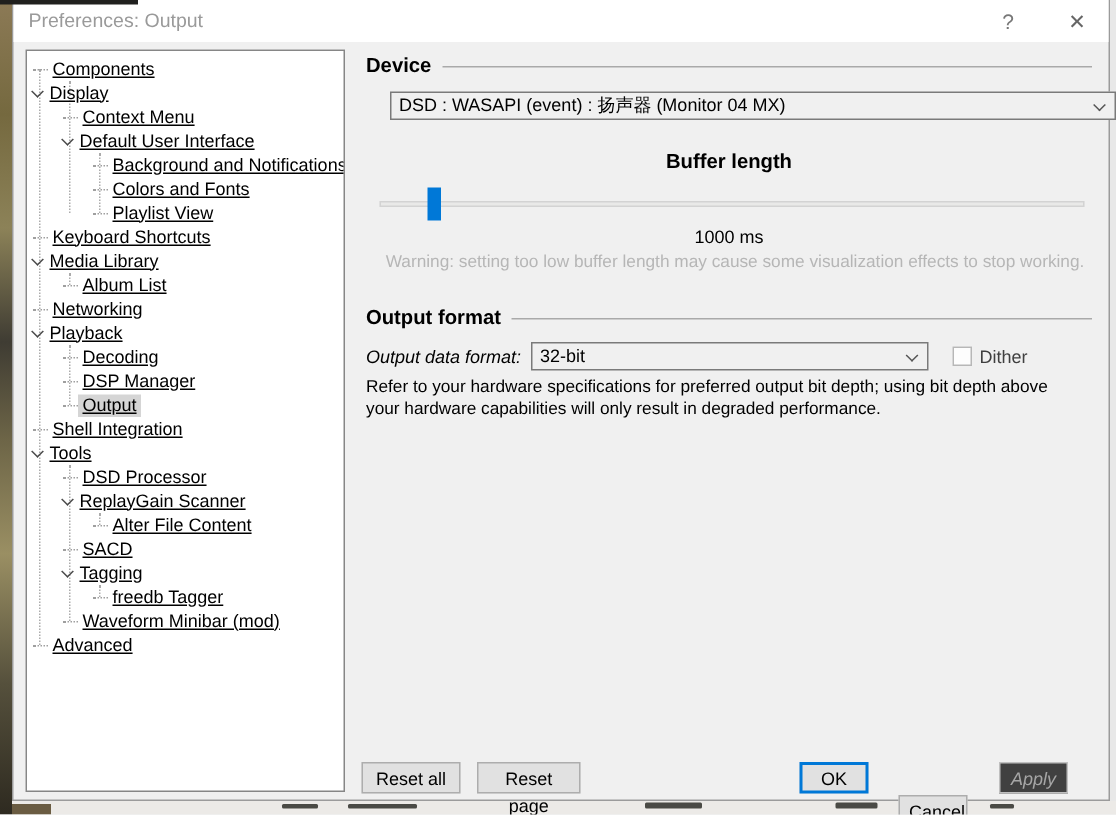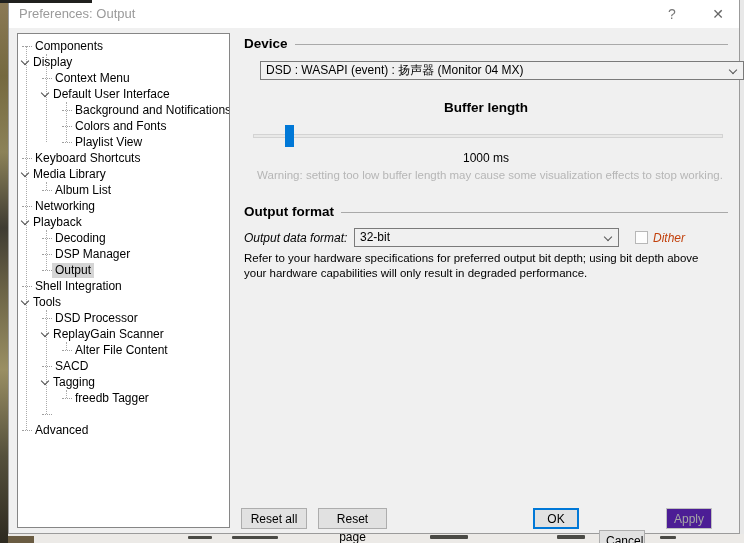--- a/index.html
+++ b/index.html
@@ -18,21 +18,21 @@
           border:1px solid #9b9b9b;border-top:none;box-sizing:border-box;}
   .titlebar{position:absolute;left:0;top:0;right:0;height:28px;background:#ffffff;}
   .title{position:absolute;left:10px;top:6px;font-size:13px;color:#9a9a9a;}
   .cap{position:absolute;top:4px;width:22px;height:20px;text-align:center;line-height:20px;font-size:14px;color:#777;}
   .cap.help{left:652px;}
   .cap.close{left:698px;color:#666;}
 
   
   .tree{position:absolute;left:8px;top:33px;width:213px;height:495px;background:#fff;
         border:1px solid #868686;box-sizing:border-box;overflow:hidden;font-size:12px;color:#000;padding-top:4px;}
-  .trow{position:relative;height:16px;display:flex;align-items:center;white-space:nowrap;z-index:2;}
+  .trow{position:relative;height:16px;display:flex;align-items:center;white-space:nowrap;z-index:2;text-decoration:underline;}
   .stub{height:0;border-top:1px dotted #9f9f9f;width:10px;flex:0 0 10px;}
   .chev{width:10px;height:10px;flex:0 0 10px;position:relative;}
   .chev::before{content:"";position:absolute;left:2px;top:1px;width:5px;height:5px;
     border-right:1.5px solid #4a4a4a;border-bottom:1.5px solid #4a4a4a;transform:rotate(45deg);}
   .tlabel{padding:0 3px;line-height:15px;}
   .tlabel.sel{background:#d5d5d5;}
   .guide{position:absolute;width:0;border-left:1px dotted #ababab;z-index:1;}
 
   
   .content{position:absolute;left:235px;top:0;width:484px;}
@@ -48,29 +48,29 @@
 
   .slider{position:absolute;left:8px;top:125px;width:472px;height:23px;}
   .track{position:absolute;left:1px;right:1px;top:9px;height:4px;background:#e9e9e8;
          border:1px solid #d3d3d3;box-sizing:border-box;}
   .thumb{position:absolute;top:0;width:9px;height:22px;background:#0078d7;}
 
   .center-label{position:absolute;left:0;right:0;text-align:center;font-size:12px;color:#000;}
   .warning{position:absolute;left:0;right:-8px;text-align:center;font-size:11.5px;color:#b6b6b6;}
   .fieldlabel{position:absolute;font-size:12px;color:#000;font-style:italic;}
   .checkbox{position:absolute;width:13px;height:13px;background:#fdfdfd;border:1px solid #b7b7b7;box-sizing:border-box;}
-  .dimlabel{position:absolute;font-size:12px;color:#c2410c;font-style:italic;}
+  .dimlabel{position:absolute;font-size:12px;color:#404040;}
   .note{position:absolute;left:0;width:480px;font-size:11.5px;color:#000;line-height:14.5px;}
 
   
   .btn{position:absolute;top:508px;height:21px;background:#e1e1e1;border:1px solid #adadad;
        box-sizing:border-box;font-size:12px;color:#000;text-align:center;line-height:18px;
        font-family:"Liberation Sans",sans-serif;}
   .btn.default{border:2px solid #0078d7;line-height:16px;}
-  .btn.disabled{color:#a6a6a6;border-color:#bfbfbf;background:#4c1d95;}
+  .btn.disabled{color:#a6a6a6;border-color:#bfbfbf;background:#404040;font-style:italic;}
 </style>
 </head>
 <body>
 
 <div class="stage">
   <div class="wallpaper"></div>
   <div class="top-dark"></div>
 
   <div class="underlay"></div>
   <div class="brown-patch"></div>
@@ -183,20 +183,21 @@
         <div class="trow">
           <span class="chev" style="margin-left: 22px;"></span>
           <span class="tlabel">Tagging</span>
         </div>
         <div class="trow">
           <span class="stub" style="margin-left: 44px;"></span>
           <span class="tlabel">freedb Tagger</span>
         </div>
         <div class="trow">
           <span class="stub" style="margin-left: 24px;"></span>
+          <span class="tlabel">Waveform Minibar (mod)</span>
         </div>
         <div class="trow">
           <span class="stub" style="margin-left: 4px;"></span>
           <span class="tlabel">Advanced</span>
         </div>
       </div>
 
     <div class="content">
 
       <div class="heading" style="top:36px;">

